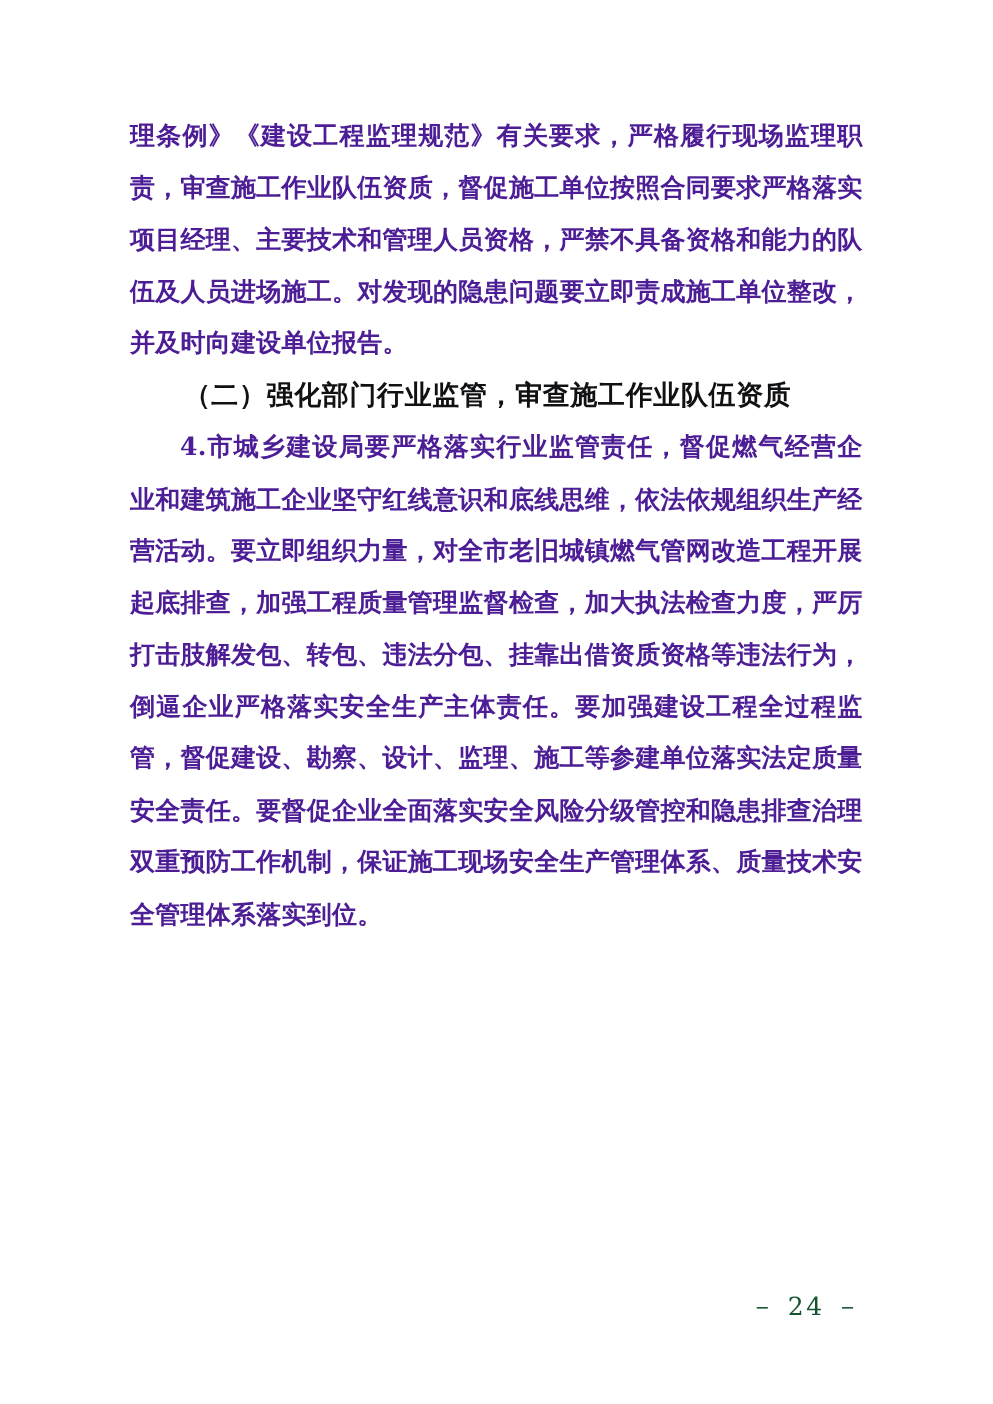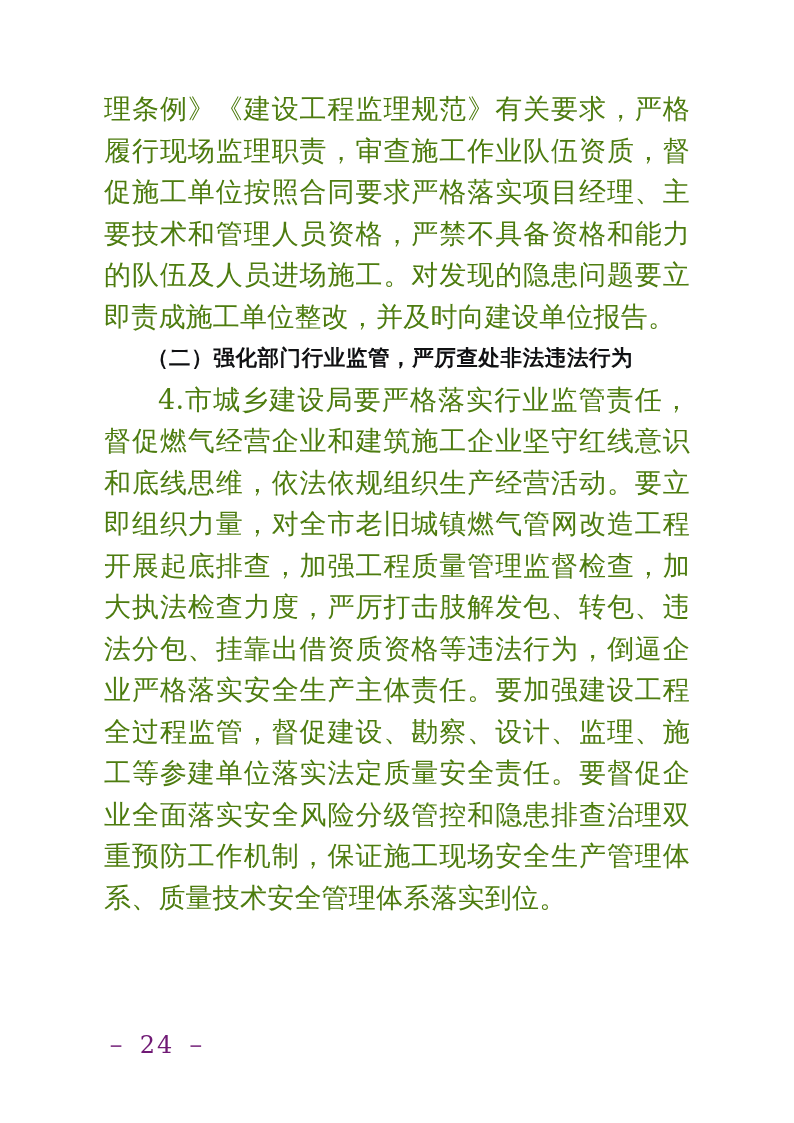--- a/index.html
+++ b/index.html
@@ -24,52 +24,53 @@
     box-sizing: border-box;
     padding: 88px 104px 60px 104px;
     display: flex;
     flex-direction: column;
   }
   .body-area {
     flex: 1 1 auto;
   }
   p.para {
     margin: 0;
-    font-size: 27px;
+    font-size: 20px;
     line-height: 41.5px;
     text-align: justify;
     text-justify: inter-ideograph;
     letter-spacing: 0.2px;
-    color: #4d7c0f;
+    color: #4c1d95;
+    font-weight: bold;
   }
   p.para.indent {
     text-indent: 2em;
   }
   p.heading {
     margin: 0;
     font-size: 21.5px;
     line-height: 41.5px;
     text-indent: 2em;
     font-weight: bold;
     color: #101113;
     letter-spacing: 0.6px;
   }
   .footer {
     flex: 0 0 auto;
-    text-align: left;
-    font-size: 24px;
+    text-align: right;
+    font-size: 20px;
     line-height: 24px;
-    color: #701a75;
+    color: #14532d;
     letter-spacing: 2px;
     padding-bottom: 6px;
   }
 </style>
 </head>
 <body>
 
 <div class="page">
   <div class="body-area">
     <p class="para">理条例》《建设工程监理规范》有关要求，严格履行现场监理职责，审查施工作业队伍资质，督促施工单位按照合同要求严格落实项目经理、主要技术和管理人员资格，严禁不具备资格和能力的队伍及人员进场施工。对发现的隐患问题要立即责成施工单位整改，并及时向建设单位报告。</p>
-    <p class="heading">（二）强化部门行业监管，严厉查处非法违法行为</p>
+    <p class="heading">（二）强化部门行业监管，审查施工作业队伍资质</p>
     <p class="para indent">4.市城乡建设局要严格落实行业监管责任，督促燃气经营企业和建筑施工企业坚守红线意识和底线思维，依法依规组织生产经营活动。要立即组织力量，对全市老旧城镇燃气管网改造工程开展起底排查，加强工程质量管理监督检查，加大执法检查力度，严厉打击肢解发包、转包、违法分包、挂靠出借资质资格等违法行为，倒逼企业严格落实安全生产主体责任。要加强建设工程全过程监管，督促建设、勘察、设计、监理、施工等参建单位落实法定质量安全责任。要督促企业全面落实安全风险分级管控和隐患排查治理双重预防工作机制，保证施工现场安全生产管理体系、质量技术安全管理体系落实到位。</p>
   </div>
   <div class="footer">－ 24 －</div>
 </div>
 
 </body></html>

